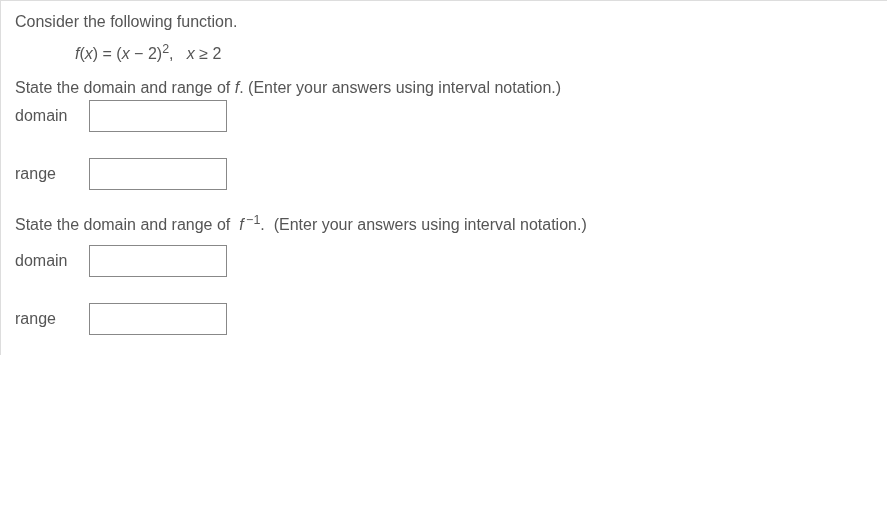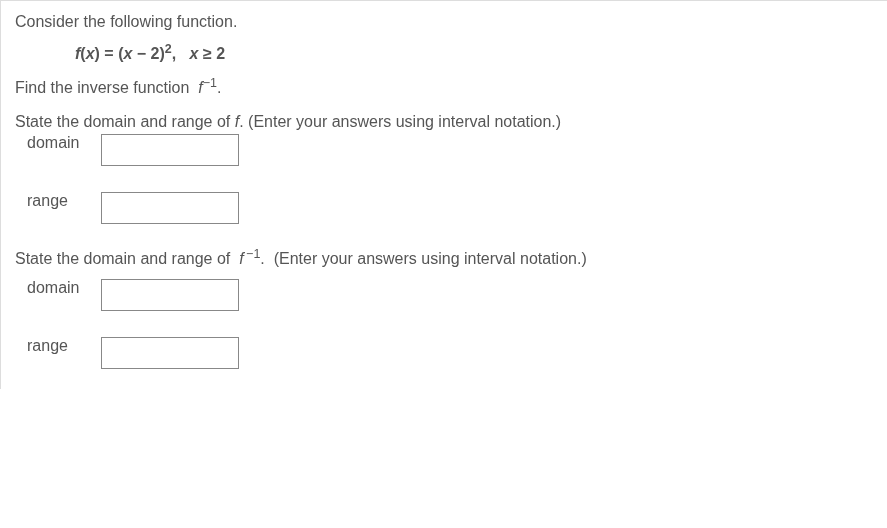--- a/index.html
+++ b/index.html
@@ -20,21 +20,20 @@
     .problem-section {
       margin-bottom: 16px;
     }
     .intro-text {
       margin-bottom: 14px;
     }
     .function-def {
       margin-left: 60px;
       margin-bottom: 16px;
       font-style: italic;
-      font-weight: bold;
     }
     .instruction {
       margin-bottom: 14px;
     }
     .answer-row {
       display: flex;
       align-items: center;
       margin-bottom: 30px;
     }
     .label-text {
@@ -69,38 +68,34 @@
       top: -0.5em;
     }
     .math-italic {
       font-style: italic;
     }
     .domain-range-group {
       margin-bottom: 8px;
     }
     .domain-range-row {
       display: flex;
-      align-items: flex-start;
+      align-items: center;
       margin-bottom: 26px;
-      margin-left: 12px;
     }
   </style>
 </head>
 <body>
 
 <div class="problem-section">
   <div class="intro-text">Consider the following function.</div>
 
   <div class="function-def">
     <span>f</span><span style="font-style:normal">(</span><span>x</span><span style="font-style:normal">) = (</span><span>x</span><span style="font-style:normal"> − 2)</span><span class="superscript" style="font-style:normal">2</span><span style="font-style:normal">,&nbsp;&nbsp;&nbsp;</span><span>x</span><span style="font-style:normal"> ≥ 2</span>
   </div>
 
-  <div class="instruction">
-    <span>Find the inverse function &nbsp;</span><span class="math-italic">f</span><span class="superscript">−1</span><span>.</span>
-  </div>
 
 </div>
 
 <div class="section-header">
   <span>State the domain and range of </span><span class="math-italic">f</span><span>. (Enter your answers using interval notation.)</span>
 </div>
 
 <div class="domain-range-group">
   <div class="domain-range-row">
     <span class="label-plain">domain</span>

